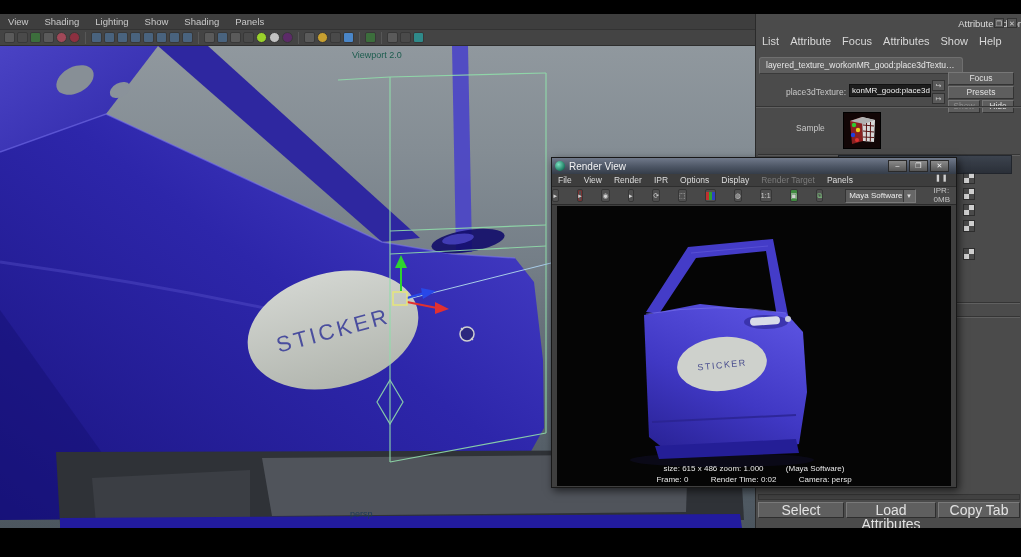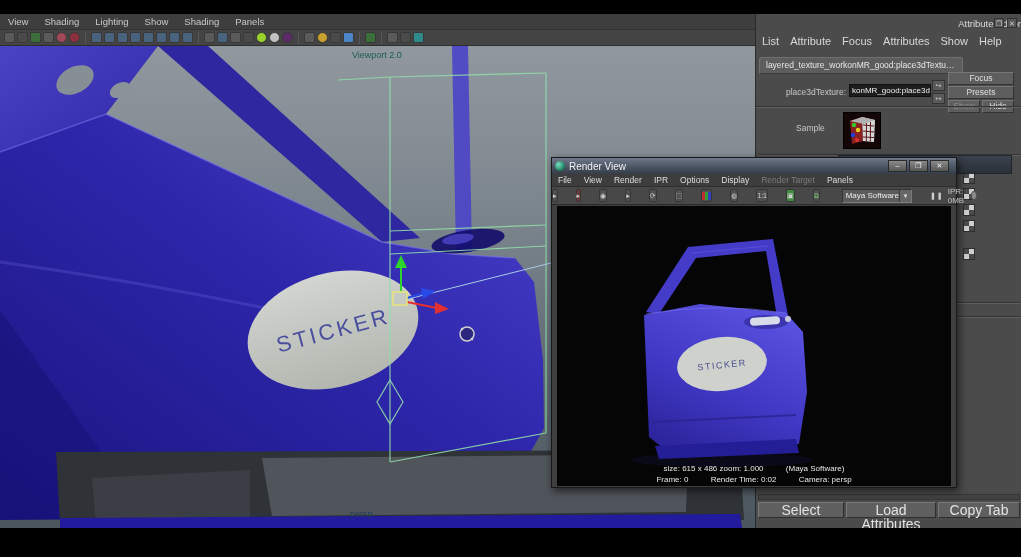--- a/index.html
+++ b/index.html
@@ -67,21 +67,21 @@
   .rv-menu .mi.dim { color:#7c7c7c; }
   .rv-toolbar { height:18px; background:#484848; border-bottom:1px solid #2a2a2a; display:flex; align-items:center; gap:18px; }
   .ri { width:14px; height:13px; background:#505050; border:1px solid #363636; border-radius:2px; position:relative; display:flex; align-items:center; justify-content:center; font-size:7px; color:#d0d0d0; }
   .ri.red { box-shadow:inset 0 0 0 1px #7a3030; }
   .ri.green { background:#3f8a3f; }
   .ri .rgb { display:flex; width:9px; height:8px; }
   .ri .rgb i { flex:1; }
   .rv-dd { width:92px; height:14px; margin-left:4px; background:#5c5c5c; border:1px solid; border-color:#333 #7a7a7a #7a7a7a #333; display:flex; align-items:center; }
   .rv-dd .val { flex:1; font-size:8px; color:#ececec; padding-left:3px; white-space:nowrap; }
   .rv-dd .caret { width:12px; height:100%; background:#676767; border-left:1px solid #3a3a3a; font-size:6px; color:#ddd; text-align:center; line-height:12px; }
-  .rv-right { margin-left:auto; display:flex; align-items:center; gap:4px; padding-right:6px; }
+  .rv-right { margin-left:auto; display:flex; align-items:center; gap:4px; padding-right:6px;flex-direction:column; }
   .rv-pause { font-size:7px; color:#cfcfcf; letter-spacing:1px; }
   .rv-ipr { font-size:8px; color:#c4c4c4; }
   .rv-dot { width:9px; height:9px; border-radius:50%; background:#8b8b8b; border:1px solid #555; }
   .rv-image { position:relative; margin:1px 5px 3px; height:280px; background:#050505; overflow:hidden; }
   .rv-image svg { position:absolute; left:0; top:0; }
   .rv-s1, .rv-s2 { position:absolute; width:100%; text-align:center; font-size:8px; color:#e8e8e8; }
   .rv-s1 { bottom:13px; }
   .rv-s2 { bottom:2px; }
   .rv-s1 span, .rv-s2 span { margin:0 10px; }
 </style>

